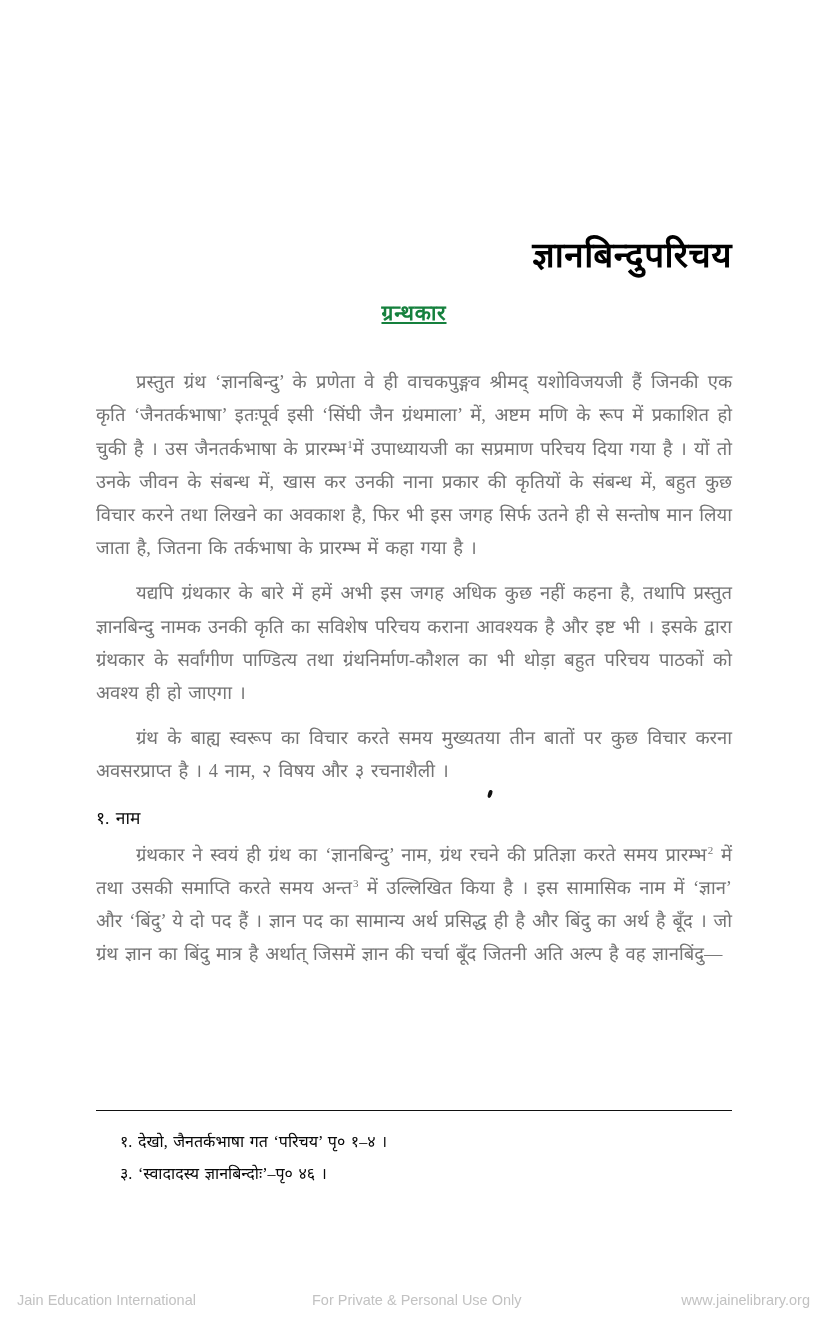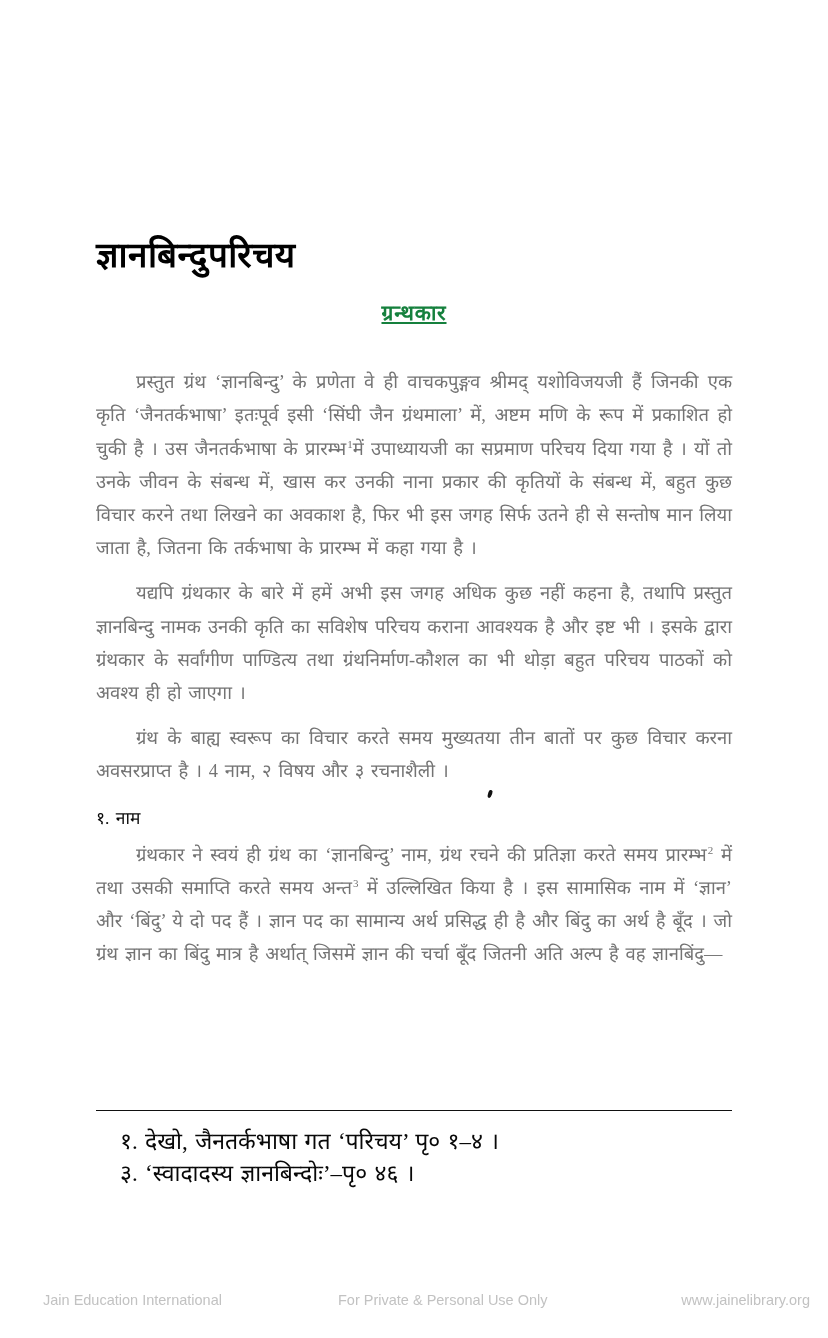--- a/index.html
+++ b/index.html
@@ -25,21 +25,21 @@
 
   .content {
     position: absolute;
     left: 96px;
     right: 96px;
     top: 236px;
   }
 
   
   .doc-title {
-    text-align: left;
+    text-align: right;
     font-size: 35px;
     line-height: 1.15;
     font-weight: 700;
     letter-spacing: 0.5px;
     margin: 0 0 22px 0;
     color: #000;
   }
   .doc-subtitle {
     text-align: center;
     font-size: 21px;
@@ -107,38 +107,37 @@
     border-top: 1.6px solid #111;
     margin: 0;
   }
   .footnotes {
     position: absolute;
     left: 24px;
     right: 0;
     top: 890px;
   }
   .footnote {
-    font-size: 23px;
+    font-size: 16px;
     line-height: 32px;
     word-spacing: 1.6px;
     white-space: nowrap;
     color: #080808;
   }
 
   
   .page-footer {
     position: absolute;
     left: 0;
     right: 0;
     bottom: 26px;
     height: 20px;
     font-family: "Liberation Sans", "DejaVu Sans", sans-serif;
     font-size: 14.5px;
     color: #c2c2c2;
-    margin-left: 26px;
   }
   .page-footer .left   { position: absolute; left: 17px;  top: 0; }
   .page-footer .center { position: absolute; left: 312px; top: 0; }
   .page-footer .right  { position: absolute; right: 18px; top: 0; }
 </style>
 </head>
 <body>
 
 <div class="page">
 

